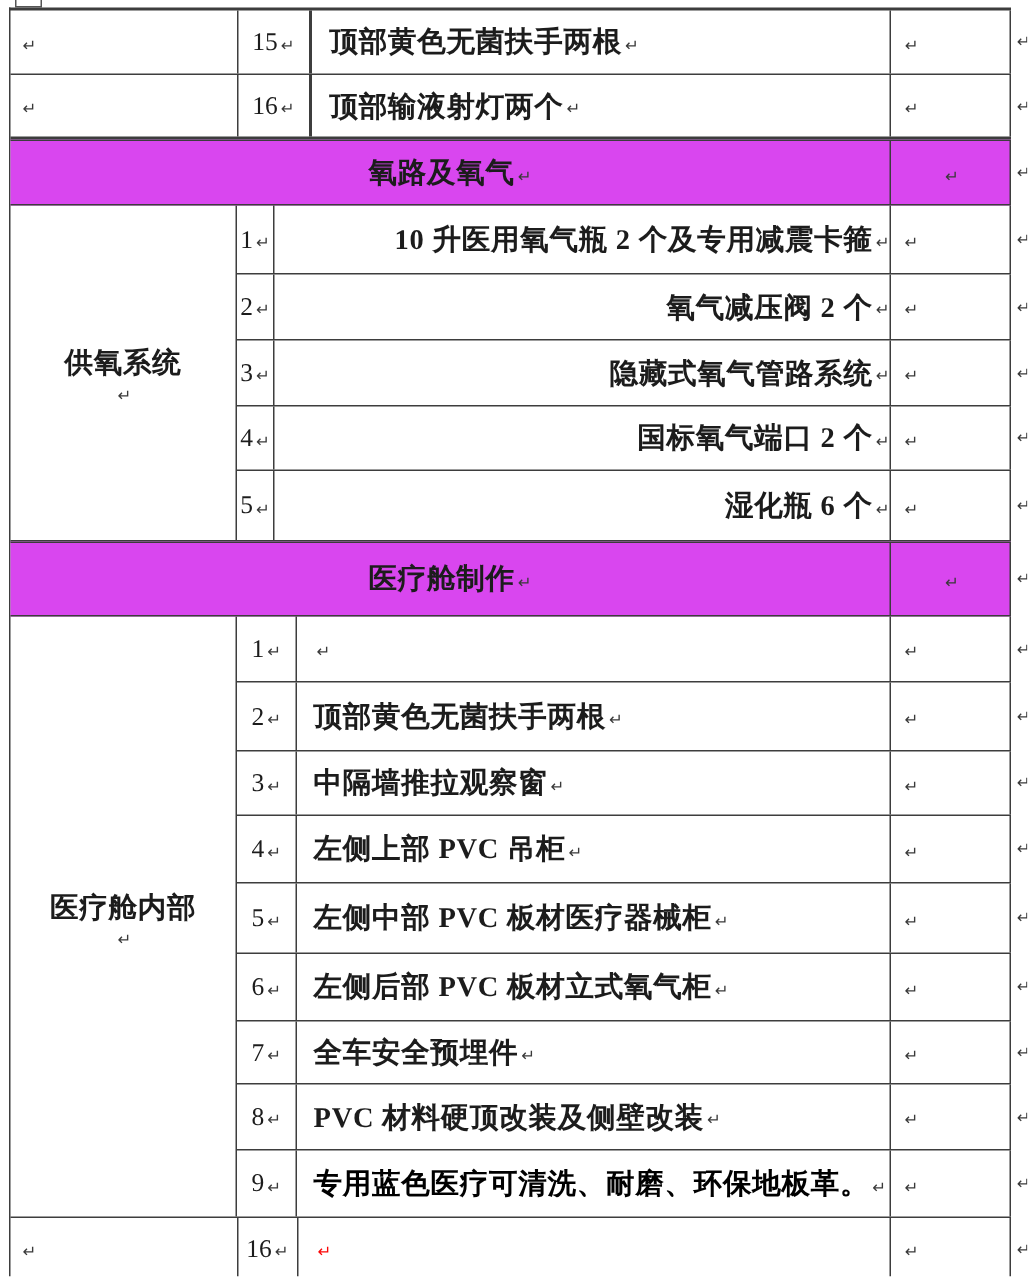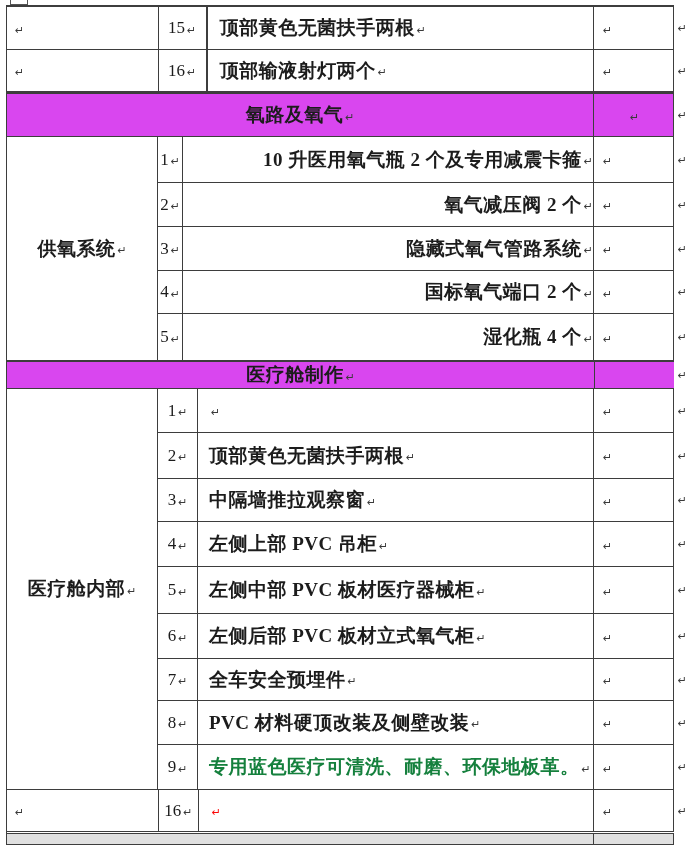--- a/index.html
+++ b/index.html
@@ -20,31 +20,31 @@
   .a-c2{width:49px;justify-content:center;border-right-width:2px;}
   .a-c3{width:387px;padding-left:12px;}
   .o-c2{width:25px;justify-content:center;}
   .o-c3{width:411px;padding-left:11px;justify-content:flex-end;}
   .m-c2{width:40px;justify-content:center;}
   .m-c3{width:396px;padding-left:11px;}
   .c4{width:80px;padding-left:7px;}
   .c4.center{justify-content:center;padding-left:0;}
 
   .sect{display:flex;border-bottom:1px solid #3d3d3d;}
-  .label-cell{width:152px;border-right:1px solid #3d3d3d;display:flex;align-items:center;justify-content:center;}
+  .label-cell{width:152px;border-right:1px solid #3d3d3d;display:flex;align-items:center;justify-content:center;flex-direction:column;}
   .sect .rows{flex:1;display:flex;flex-direction:column;}
   .sect .row:last-child{border-bottom:none;}
 
   .hdr{display:flex;position:relative;background:#d946ef;border-top:1px solid #3d3d3d;border-bottom:1px solid #3d3d3d;}
   .hdr .merged{width:588px;display:flex;align-items:center;justify-content:center;border-right:1px solid #3d3d3d;}
 
   .zh{font-weight:bold;font-size:19px;letter-spacing:0.5px;white-space:nowrap;}
   .num{font-size:17px;font-weight:normal;}
   .pm{font-family:"DejaVu Sans",sans-serif;font-size:11px;color:#3a3a3a;margin-left:2px;position:relative;top:2px;font-weight:normal;}
-  .red .zh,.red-txt{color:#15803d;}
+  .red .zh,.red-txt{color:#000000;}
   .red .pm.redpm{color:#fb0606;}
 
   .outer-mark{position:absolute;right:-13px;top:50%;transform:translateY(-50%);}
   .strip{position:relative;display:flex;height:12px;background:#e0e0e0;border-top:1px solid #3d3d3d;margin-top:1px;border-bottom:1px solid #3d3d3d;}
   .strip .merged{width:588px;border-right:1px solid #3d3d3d;}
   .strip .c4s{width:80px;border-right:1px solid #3d3d3d;}
 </style>
 </head>
 <body>
 
@@ -160,32 +160,32 @@
               <span class="pm">↵</span>
             </div>
           <span class="pm outer-mark">↵</span>
         </div>
         <div class="row" style="height:46px;">
           <div class="cell o-c2">
               <span class="num">5</span>
               <span class="pm">↵</span>
             </div>
           <div class="cell o-c3">
-              <span class="zh">湿化瓶 4 个</span>
+              <span class="zh">湿化瓶 6 个</span>
               <span class="pm">↵</span>
             </div>
           <div class="cell c4">
               <span class="pm">↵</span>
             </div>
           <span class="pm outer-mark">↵</span>
         </div>
       </div>
     </div>
 
-    <div class="hdr" style="height:28px;flex-direction:column;">
+    <div class="hdr" style="height:50px;">
       <div class="merged">
           <span class="zh">医疗舱制作</span>
           <span class="pm">↵</span>
         </div>
       <div class="cell c4 center">
           <span class="pm">↵</span>
         </div>
       <span class="pm outer-mark">↵</span>
     </div>
 

